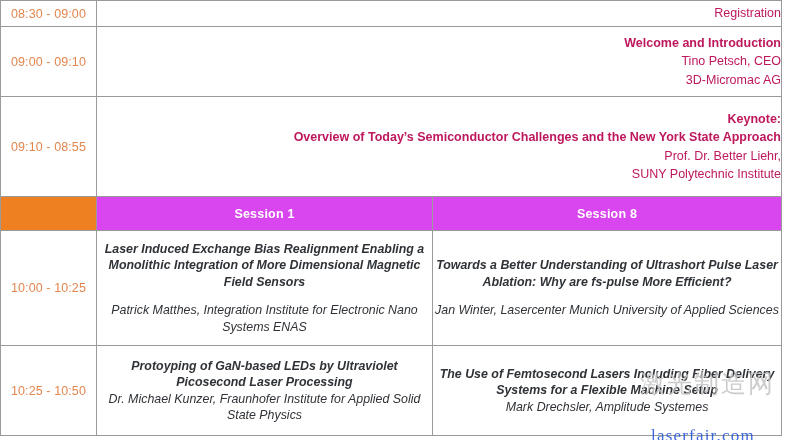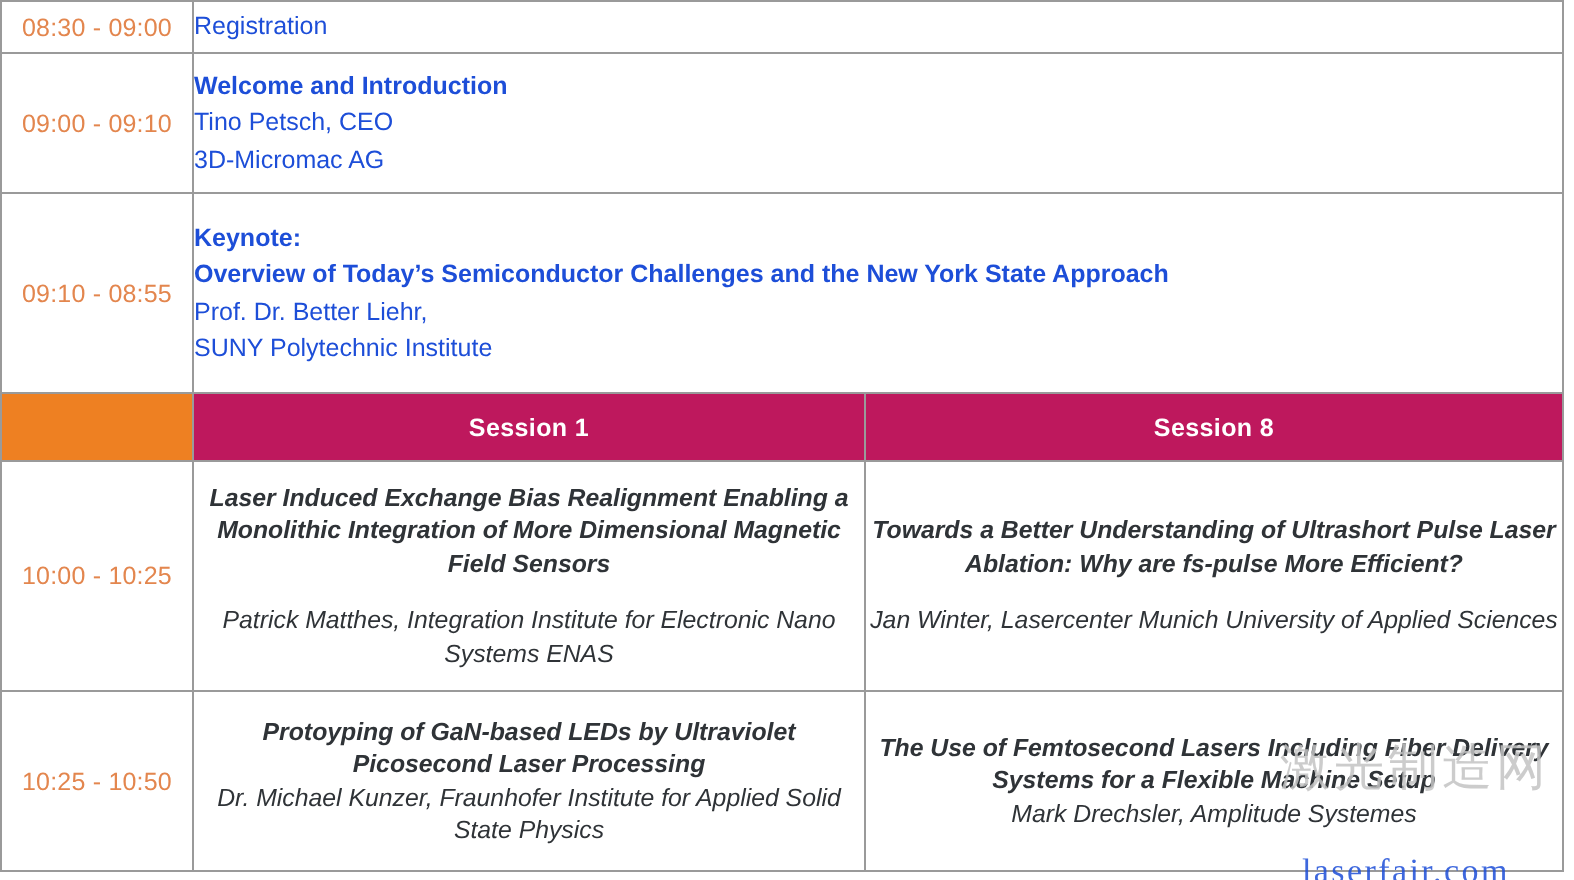--- a/index.html
+++ b/index.html
@@ -47,36 +47,36 @@
   .time-cell {
     color: #e3864e;
     font-size: 12.5px;
     text-align: center;
     padding: 4px 2px;
     white-space: nowrap;
     letter-spacing: 0.1px;
   }
 
   .plain-cell {
-    text-align: left;
-    color: #1d4ed8;
+    text-align: right;
+    color: #be185d;
     font-size: 12.5px;
     padding: 6px 10px;
     line-height: 1.45;
   }
 
   .row-registration td { height: 25px; }
   .row-welcome td      { height: 69px; }
   .row-keynote td      { height: 99px; }
   .row-session-head th { height: 33px; }
   .row-talk1 td        { height: 114px; }
   .row-talk2 td        { height: 89px; }
 
   .session-head {
-    background: #be185d;
+    background: #d946ef;
     border: 1px solid #ee8022;
     color: #ffffff;
     font-weight: bold;
     font-size: 12.5px;
     text-align: center;
     letter-spacing: 0.2px;
   }
   .session-head.blank {
     background: #ee8022;
   }

